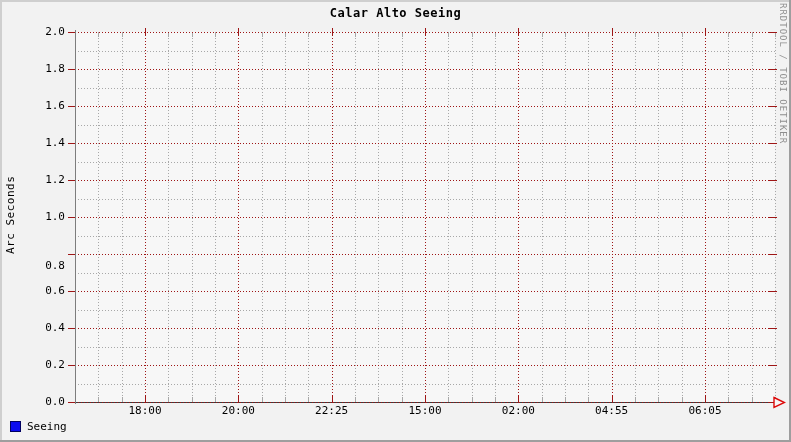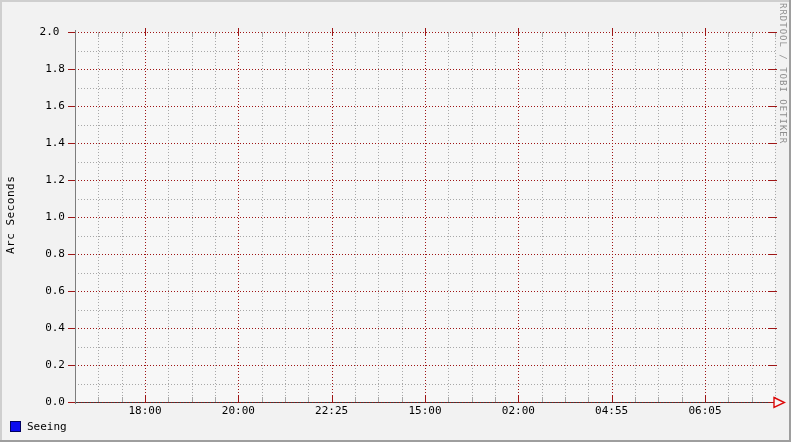--- a/index.html
+++ b/index.html
@@ -144,21 +144,21 @@
       <div style="position: absolute; left: 611.667px; top: 28px; width: 1px; height: 8px; background: rgb(158, 22, 22);"></div>
       <div style="position: absolute; left: 611.667px; top: 396px; width: 1px; height: 7px; background: rgb(158, 22, 22);"></div>
       <div class="xtick-label" style="position: absolute; left: 591.167px; top: 405px;">04:55</div>
       <div style="position: absolute; left: 705px; top: 32px; width: 1px; height: 370px; background: repeating-linear-gradient(rgb(158, 22, 22) 0px, rgb(158, 22, 22) 1px, transparent 1px, transparent 3px);"></div>
       <div style="position: absolute; left: 705px; top: 28px; width: 1px; height: 8px; background: rgb(158, 22, 22);"></div>
       <div style="position: absolute; left: 705px; top: 396px; width: 1px; height: 7px; background: rgb(158, 22, 22);"></div>
       <div class="xtick-label" style="position: absolute; left: 684.5px; top: 405px;">06:05</div>
       <div style="position: absolute; left: 75px; top: 32px; width: 700px; height: 1px; background: repeating-linear-gradient(90deg, rgb(158, 22, 22) 0px, rgb(158, 22, 22) 1px, transparent 1px, transparent 3px);"></div>
       <div style="position: absolute; left: 68px; top: 32px; width: 8px; height: 1px; background: rgb(158, 22, 22);"></div>
       <div style="position: absolute; left: 769px; top: 32px; width: 8px; height: 1px; background: rgb(158, 22, 22);"></div>
-      <div class="ytick-label" style="position: absolute; left: 34px; top: 26px; text-align: center;">2.0</div>
+      <div class="ytick-label" style="position: absolute; left: 34px; top: 26px;">2.0</div>
       <div style="position: absolute; left: 75px; top: 69px; width: 700px; height: 1px; background: repeating-linear-gradient(90deg, rgb(158, 22, 22) 0px, rgb(158, 22, 22) 1px, transparent 1px, transparent 3px);"></div>
       <div style="position: absolute; left: 68px; top: 69px; width: 8px; height: 1px; background: rgb(158, 22, 22);"></div>
       <div style="position: absolute; left: 769px; top: 69px; width: 8px; height: 1px; background: rgb(158, 22, 22);"></div>
       <div class="ytick-label" style="position: absolute; left: 34px; top: 63px;">1.8</div>
       <div style="position: absolute; left: 75px; top: 106px; width: 700px; height: 1px; background: repeating-linear-gradient(90deg, rgb(158, 22, 22) 0px, rgb(158, 22, 22) 1px, transparent 1px, transparent 3px);"></div>
       <div style="position: absolute; left: 68px; top: 106px; width: 8px; height: 1px; background: rgb(158, 22, 22);"></div>
       <div style="position: absolute; left: 769px; top: 106px; width: 8px; height: 1px; background: rgb(158, 22, 22);"></div>
       <div class="ytick-label" style="position: absolute; left: 34px; top: 100px;">1.6</div>
       <div style="position: absolute; left: 75px; top: 143px; width: 700px; height: 1px; background: repeating-linear-gradient(90deg, rgb(158, 22, 22) 0px, rgb(158, 22, 22) 1px, transparent 1px, transparent 3px);"></div>
       <div style="position: absolute; left: 68px; top: 143px; width: 8px; height: 1px; background: rgb(158, 22, 22);"></div>
@@ -168,21 +168,21 @@
       <div style="position: absolute; left: 68px; top: 180px; width: 8px; height: 1px; background: rgb(158, 22, 22);"></div>
       <div style="position: absolute; left: 769px; top: 180px; width: 8px; height: 1px; background: rgb(158, 22, 22);"></div>
       <div class="ytick-label" style="position: absolute; left: 34px; top: 174px;">1.2</div>
       <div style="position: absolute; left: 75px; top: 217px; width: 700px; height: 1px; background: repeating-linear-gradient(90deg, rgb(158, 22, 22) 0px, rgb(158, 22, 22) 1px, transparent 1px, transparent 3px);"></div>
       <div style="position: absolute; left: 68px; top: 217px; width: 8px; height: 1px; background: rgb(158, 22, 22);"></div>
       <div style="position: absolute; left: 769px; top: 217px; width: 8px; height: 1px; background: rgb(158, 22, 22);"></div>
       <div class="ytick-label" style="position: absolute; left: 34px; top: 211px;">1.0</div>
       <div style="position: absolute; left: 75px; top: 254px; width: 700px; height: 1px; background: repeating-linear-gradient(90deg, rgb(158, 22, 22) 0px, rgb(158, 22, 22) 1px, transparent 1px, transparent 3px);"></div>
       <div style="position: absolute; left: 68px; top: 254px; width: 8px; height: 1px; background: rgb(158, 22, 22);"></div>
       <div style="position: absolute; left: 769px; top: 254px; width: 8px; height: 1px; background: rgb(158, 22, 22);"></div>
-      <div class="ytick-label" style="position: absolute; left: 34px; top: 248px;">0.8</div>
+      <div class="ytick-label" style="position: absolute; left: 34px; top: 260px;">0.8</div>
       <div style="position: absolute; left: 75px; top: 291px; width: 700px; height: 1px; background: repeating-linear-gradient(90deg, rgb(158, 22, 22) 0px, rgb(158, 22, 22) 1px, transparent 1px, transparent 3px);"></div>
       <div style="position: absolute; left: 68px; top: 291px; width: 8px; height: 1px; background: rgb(158, 22, 22);"></div>
       <div style="position: absolute; left: 769px; top: 291px; width: 8px; height: 1px; background: rgb(158, 22, 22);"></div>
       <div class="ytick-label" style="position: absolute; left: 34px; top: 285px;">0.6</div>
       <div style="position: absolute; left: 75px; top: 328px; width: 700px; height: 1px; background: repeating-linear-gradient(90deg, rgb(158, 22, 22) 0px, rgb(158, 22, 22) 1px, transparent 1px, transparent 3px);"></div>
       <div style="position: absolute; left: 68px; top: 328px; width: 8px; height: 1px; background: rgb(158, 22, 22);"></div>
       <div style="position: absolute; left: 769px; top: 328px; width: 8px; height: 1px; background: rgb(158, 22, 22);"></div>
       <div class="ytick-label" style="position: absolute; left: 34px; top: 322px;">0.4</div>
       <div style="position: absolute; left: 75px; top: 365px; width: 700px; height: 1px; background: repeating-linear-gradient(90deg, rgb(158, 22, 22) 0px, rgb(158, 22, 22) 1px, transparent 1px, transparent 3px);"></div>
       <div style="position: absolute; left: 68px; top: 365px; width: 8px; height: 1px; background: rgb(158, 22, 22);"></div>
@@ -193,20 +193,21 @@
       <div style="position: absolute; left: 769px; top: 402px; width: 8px; height: 1px; background: rgb(158, 22, 22);"></div>
       <div class="ytick-label" style="position: absolute; left: 34px; top: 396px;">0.0</div>
     </div>
 
   <div class="axisline" id="yaxis-line" style="left: 75px; top: 30px; width: 1px; height: 374px; background: rgb(125, 125, 125);"></div>
 
   <svg class="arrow-svg" width="13" height="13" viewBox="0 0 13 13">
     <polygon id="arrow-poly" points="1,1.5 11.5,6.5 1,11.5" fill="#f7f7f7" stroke-width="1.4" stroke="#dd0808"></polygon>
   </svg>
 
+  <div class="title">Calar Alto Seeing</div>
   <div class="ylabel">Arc Seconds</div>
   <div class="watermark" style="color: rgb(143, 143, 143);">RRDTOOL / TOBI OETIKER</div>
 
   <div class="legend">
     <span class="swatch" id="legend-swatch" style="background: rgb(11, 11, 240); border-color: rgb(0, 0, 96);"></span>
     <span class="legend-label">Seeing</span>
   </div>
 
   <div class="edge" id="edge-top" style="left: 0px; top: 0px; width: 791px; height: 2px; background: rgb(207, 207, 207);"></div>
   <div class="edge" id="edge-left" style="left: 0px; top: 0px; width: 2px; height: 442px; background: rgb(207, 207, 207);"></div>

